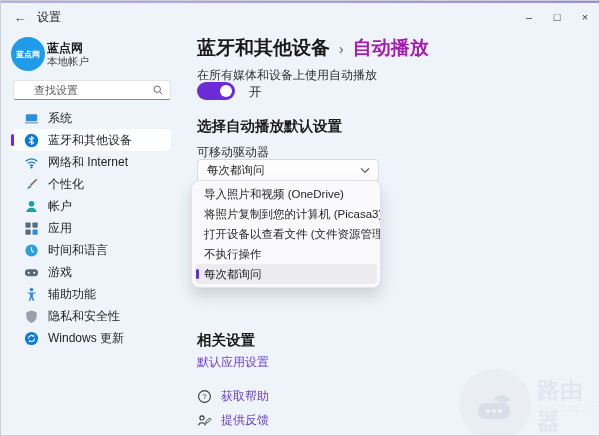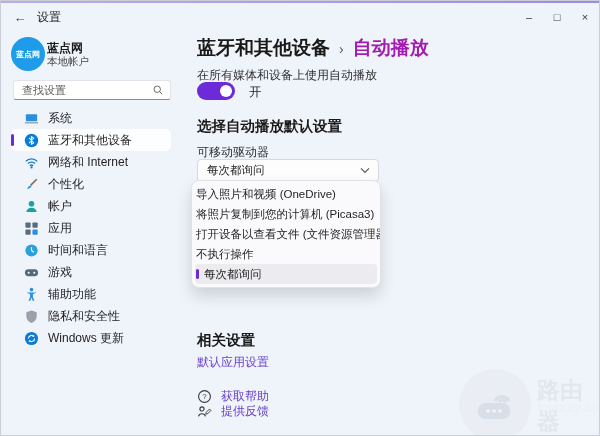--- a/index.html
+++ b/index.html
@@ -20,21 +20,21 @@
   .sidebar{position:absolute;left:0;top:30px;width:188px;bottom:0;}
   .user-block{position:absolute;left:10px;top:6px;display:flex;align-items:center;gap:2px;cursor:pointer;}
   .avatar{width:34px;height:34px;border-radius:50%;background:#1E9BE9;display:flex;
        align-items:center;justify-content:center;color:#fff;font-size:8px;font-weight:bold;
        letter-spacing:0;}
   .user-name{font-size:12px;font-weight:bold;color:#1a1a1a;line-height:14px;}
   .user-sub{font-size:10.5px;color:#484848;line-height:13px;}
   .search-box{position:absolute;left:12px;top:49px;width:158px;height:20px;background:#fff;
        border:1px solid #E0E3E8;border-bottom:1px solid #878D96;border-radius:3px;
        display:flex;align-items:center;box-sizing:border-box;cursor:text;}
-  .search-text{flex:1;font-size:11px;color:#5d5d5d;padding-left:8px;white-space:nowrap;overflow:hidden;}
+  .search-text{flex:1;font-size:11px;color:#5d5d5d;padding-left:20px;white-space:nowrap;overflow:hidden;}
   .search-box svg{margin-right:6px;flex:none;}
   .nav{position:absolute;left:10px;top:76px;width:160px;}
   .nav-item{position:relative;height:22px;display:flex;align-items:center;padding-left:13px;
        border-radius:5px;cursor:pointer;box-sizing:border-box;}
   .nav-item.selected{background:rgba(255,255,255,0.85);}
   .nav-item.selected::before{content:"";position:absolute;left:0;top:5px;width:3px;height:12px;
        border-radius:2px;background:#6C2BD9;}
   .nav-icon{width:15px;height:15px;flex:none;display:flex;}
   .nav-label{font-size:12px;color:#1f1f1f;margin-left:9px;white-space:nowrap;}
   
@@ -50,31 +50,31 @@
   .sec-title{position:absolute;left:196px;top:116px;font-size:14.5px;font-weight:700;color:#191919;}
   .field-label{position:absolute;left:196px;top:143px;font-size:12px;color:#2f2f2f;}
   .select{position:absolute;left:196px;top:158px;width:182px;height:23px;background:#FDFDFD;
        border:1px solid #D8D8DC;border-radius:4px;box-sizing:border-box;display:flex;
        align-items:center;cursor:pointer;}
   .select-value{flex:1;font-size:11.5px;color:#1f1f1f;padding-left:9px;white-space:nowrap;overflow:hidden;}
   .select svg{margin-right:8px;flex:none;}
   .flyout{position:absolute;left:190px;top:179px;width:188px;background:#FAFAFC;
        border:1px solid #E2E2E6;border-radius:8px;padding:3px 0;
        box-shadow:0 8px 16px rgba(0,0,0,0.14);z-index:5;}
-  .opt{height:20px;line-height:20px;font-size:11.5px;color:#1f1f1f;padding-left:4px;
+  .opt{height:20px;line-height:20px;font-size:11.5px;color:#1f1f1f;padding-left:12px;
        white-space:nowrap;overflow:hidden;cursor:pointer;}
   .opt.selected{position:relative;margin:0 3px;padding-left:9px;background:#ECECF0;border-radius:4px;}
   .opt-bar{position:absolute;left:0.5px;top:5px;width:3px;height:10px;border-radius:2px;background:#6C2BD9;}
   .related-title{position:absolute;left:196px;top:330px;font-size:14.5px;font-weight:700;color:#191919;text-align:right;}
   .link{color:#6B41C9;cursor:pointer;}
   .related-link{position:absolute;left:196px;top:353px;font-size:12px;}
   .foot-row{position:absolute;left:196px;display:flex;align-items:center;gap:9px;}
   .foot-row .lbl{font-size:12px;}
   .foot-help{top:387px;}
-  .foot-feedback{top:402px;justify-content:center;}
+  .foot-feedback{top:411px;justify-content:center;}
   
   .watermark{position:absolute;right:0;bottom:0;width:140px;height:66px;pointer-events:none;}
   .wm-circle{position:absolute;left:0;top:0;width:72px;height:72px;border-radius:50%;
        background:#EAEEF4;display:flex;align-items:center;justify-content:center;}
   .wm-name{position:absolute;left:78px;top:6px;font-size:23px;font-weight:700;color:#E2E7EF;}
   .wm-domain{position:absolute;left:79px;top:31px;font-size:13.5px;color:#EBEFF5;}
 </style>
 </head>
 <body>
 

